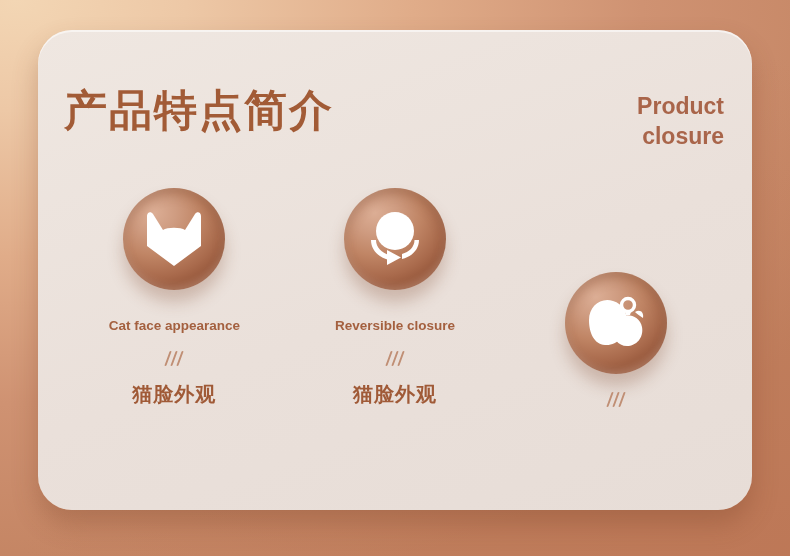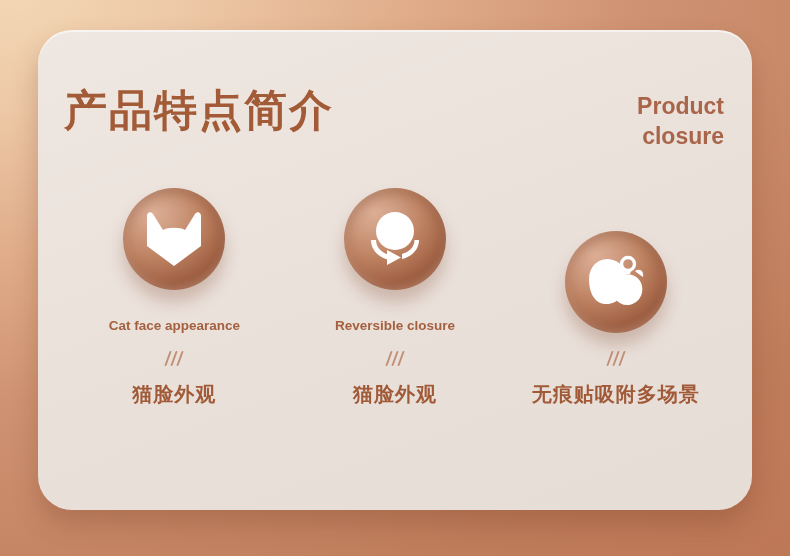--- a/index.html
+++ b/index.html
@@ -148,19 +148,18 @@
 
                 <path fill="#ffffff" d="M52 18 C57 15, 61 18, 60 24 C57 22, 54 20, 52 18 Z"></path>
               </svg>
             </span>
           </div>
           <div class="slashes">
             <i></i>
             <i></i>
             <i></i>
           </div>
-          <div class="zh">无痕贴吸附多场景</div>
         </div>
 
       </div>
     </div>
   </div>
 </div>
 
 </body></html>

